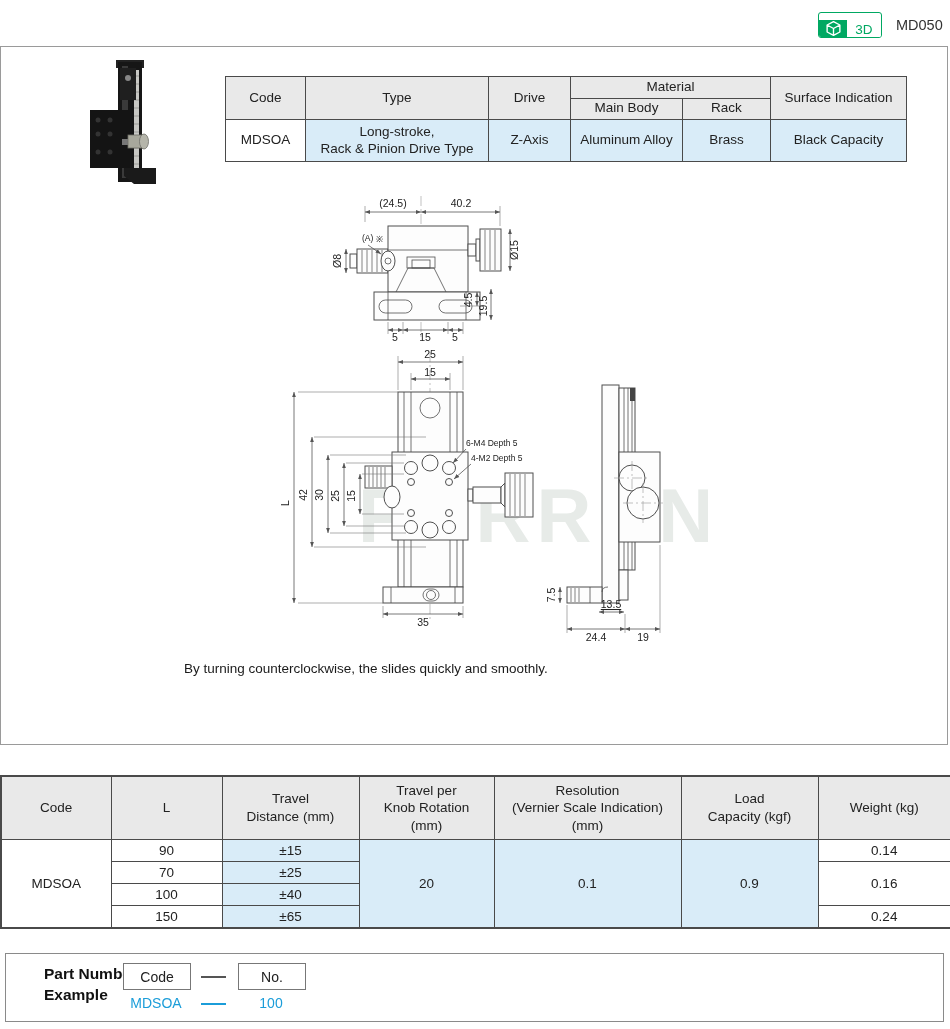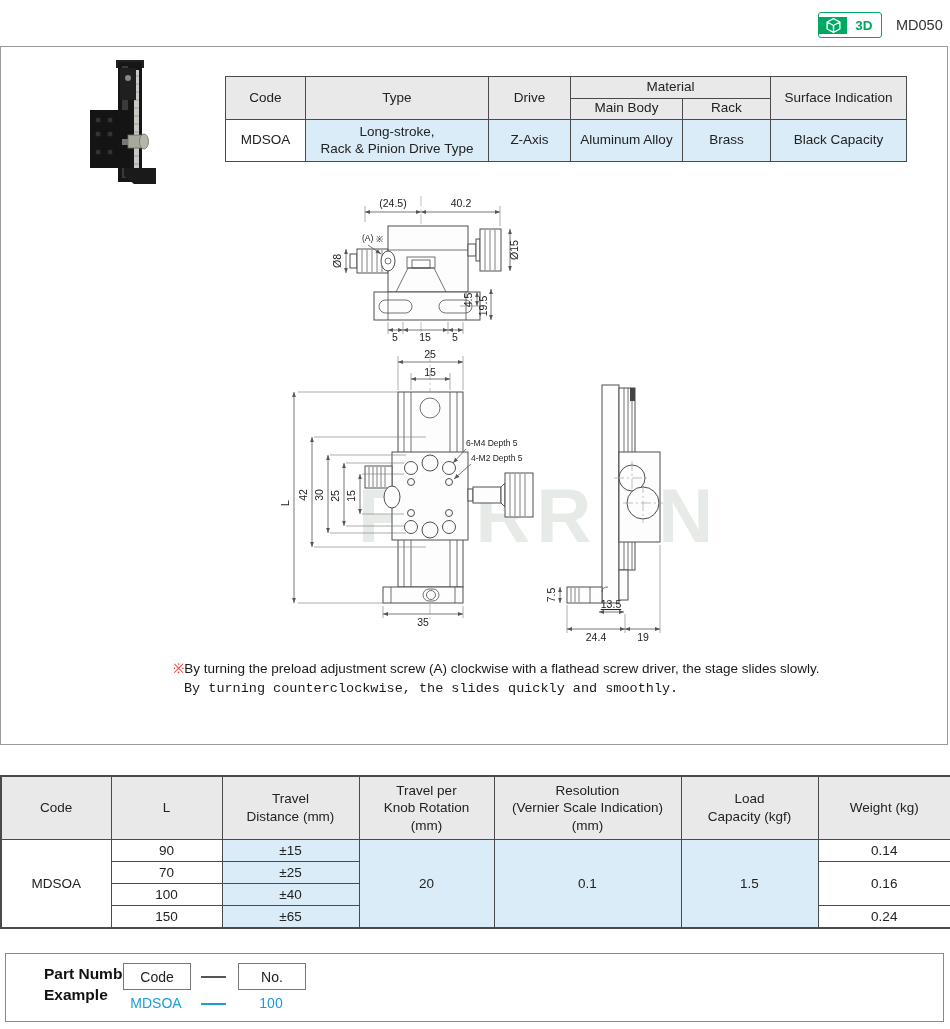--- a/index.html
+++ b/index.html
@@ -2,21 +2,21 @@
 <html><head>
 <meta charset="utf-8">
 <style>
   html,body{margin:0;padding:0;background:#fff;}
   .page{position:relative;width:950px;height:1029px;background:#fff;overflow:hidden;
         font-family:"Liberation Sans",sans-serif;color:#222;}
   .abs{position:absolute;}
 
   
   .hdr{position:absolute;left:818px;top:12px;display:flex;align-items:center;}
-  .badge{display:flex;align-items:center;border:1px solid #00a862;border-radius:3px;overflow:hidden;height:24px;cursor:pointer;font-weight:bold;}
+  .badge{display:flex;align-items:flex-end;border:1px solid #00a862;border-radius:3px;overflow:hidden;height:24px;cursor:pointer;}
   .badge-cube{width:28px;background:#00a862;display:flex;align-items:center;justify-content:center;}
   .badge-3d{width:34px;background:#fff;color:#00a862;font-size:13.5px;display:flex;align-items:center;justify-content:center;}
   .partcode{margin-left:14px;font-size:14.5px;color:#333;}
 
   
   .main-box{position:absolute;left:0;top:46px;width:946px;height:697px;border:1px solid #9a9a9a;}
 
   
   .spec-table{position:absolute;left:225px;top:76px;border-collapse:collapse;table-layout:fixed;}
   .spec-table th,.spec-table td{border:1px solid #4a4a4a;text-align:center;vertical-align:middle;
@@ -30,21 +30,21 @@
   .dim-table{position:absolute;left:0;top:775px;width:950px;border-collapse:collapse;table-layout:fixed;
         border:2px solid #4a4a4a;}
   .dim-table th,.dim-table td{border:1px solid #4a4a4a;text-align:center;vertical-align:middle;
         font-weight:normal;font-size:13.5px;color:#222;padding:0;line-height:1.3;}
   .dim-table th{background:#e9e9e9;height:62px;}
   .dim-table td{height:21px;}
   .dim-table th span{display:block;}
 
   
   .notes{position:absolute;left:173px;top:659px;width:660px;font-size:13.5px;line-height:19.5px;color:#1a1a1a;}
-  .notes .indent{padding-left:11px;font-family:Liberation Mono, monospace;}
+  .notes .indent{padding-left:11px;}
   .red{color:#e8382f;}
 
   
   .pn-box{position:absolute;left:5px;top:953px;width:937px;height:67px;border:1px solid #8a8a8a;}
   .pn-title{position:absolute;left:38px;top:9px;font-size:15.5px;font-weight:bold;line-height:21px;color:#111;}
   .pn-title span{display:block;}
   .pn-cell{position:absolute;width:66px;height:25px;border:1.5px solid #777;background:#fff;
         font-size:14px;color:#222;display:flex;align-items:center;justify-content:center;}
   .pn-dash{position:absolute;width:25px;border-top:2px solid #555;}
   .pn-val{position:absolute;width:70px;text-align:center;font-size:14px;}
@@ -349,21 +349,20 @@
       <line class="ext" x1="625" y1="614" x2="625" y2="633"></line>
       <line class="ext" x1="660" y1="545" x2="660" y2="633"></line>
       <line class="dim" x1="567" y1="629" x2="625" y2="629"></line>
       <line class="dim" x1="625" y1="629" x2="660" y2="629"></line>
       <text class="dimtext" x="596" y="641" text-anchor="middle">24.4</text>
       <text class="dimtext" x="643" y="641" text-anchor="middle">19</text>
     </g>
   </svg>
 
   <div class="notes">
-    <div><span class="red">※</span><span>By turning the preload adjustment screw (A) clockwise with a flathead screw driver, the stage slides slowly.</span></div>
     <div class="indent">By turning counterclockwise, the slides quickly and smoothly.</div>
   </div>
 
   <table class="dim-table">
     <colgroup>
         <col style="width:110px">
         <col style="width:111px">
         <col style="width:137px">
       <col style="width:135px">
         <col style="width:187px">
@@ -401,21 +400,21 @@
           </th>
       </tr>
     </thead>
     <tbody>
       <tr>
         <td rowspan="4" class="blue">MDSOA</td>
         <td class="blue">90</td>
         <td class="lb">±15</td>
         <td rowspan="4" class="lb">20</td>
         <td rowspan="4" class="lb">0.1</td>
-        <td rowspan="4" class="lb">1.5</td>
+        <td rowspan="4" class="lb">0.9</td>
         <td>0.14</td>
       </tr>
       <tr>
         <td class="blue">70</td>
         <td class="lb">±25</td>
         <td rowspan="2">0.16</td>
       </tr>
       <tr>
         <td class="blue">100</td>
         <td class="lb">±40</td>

